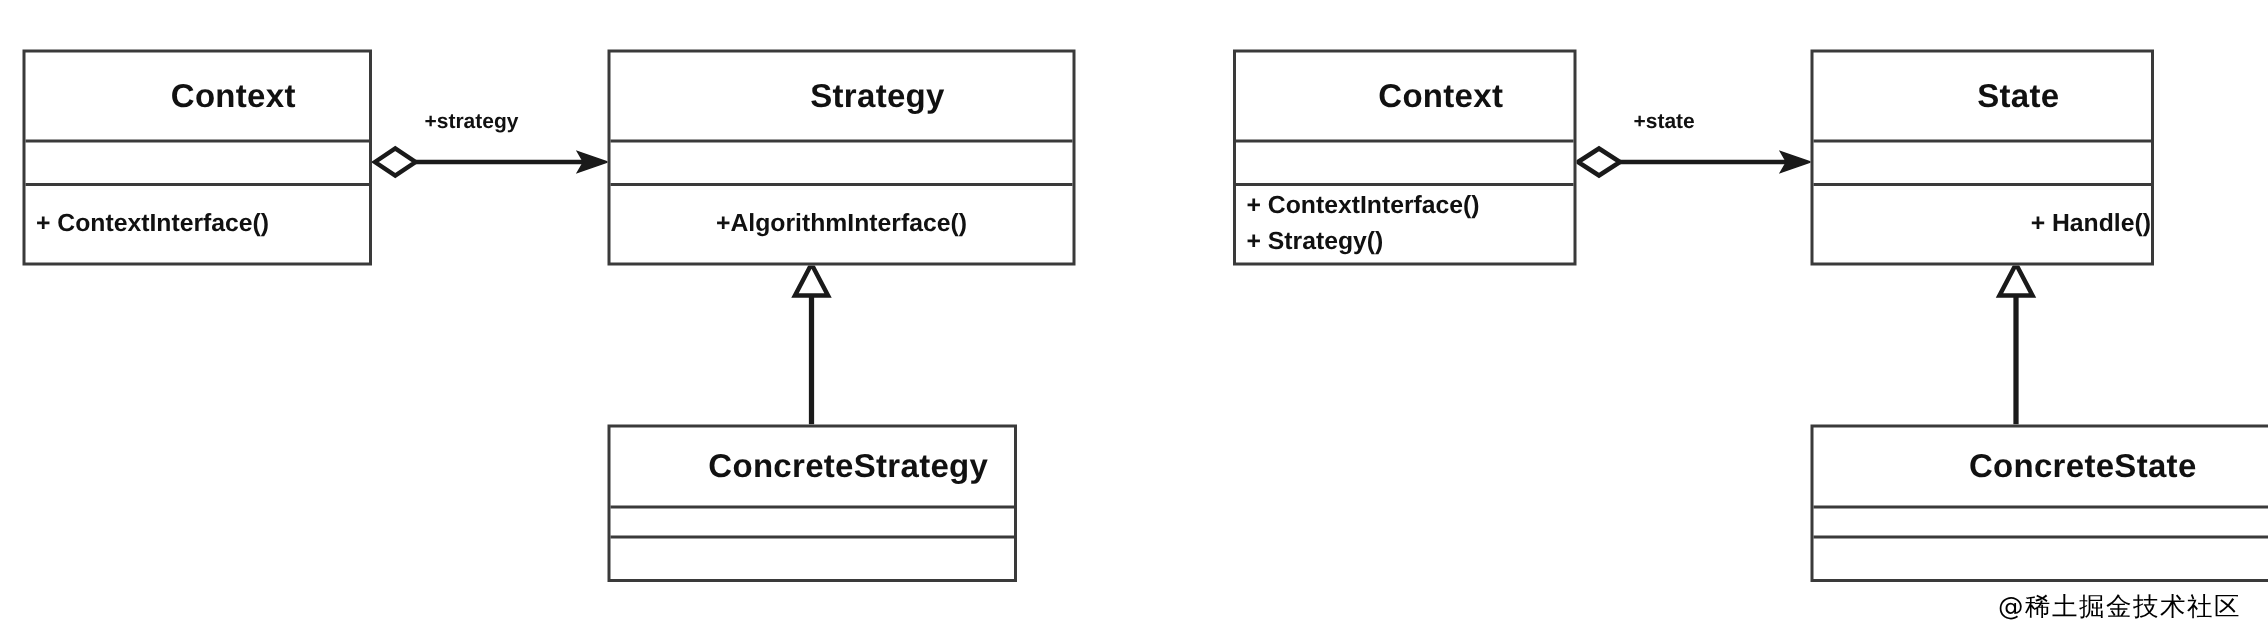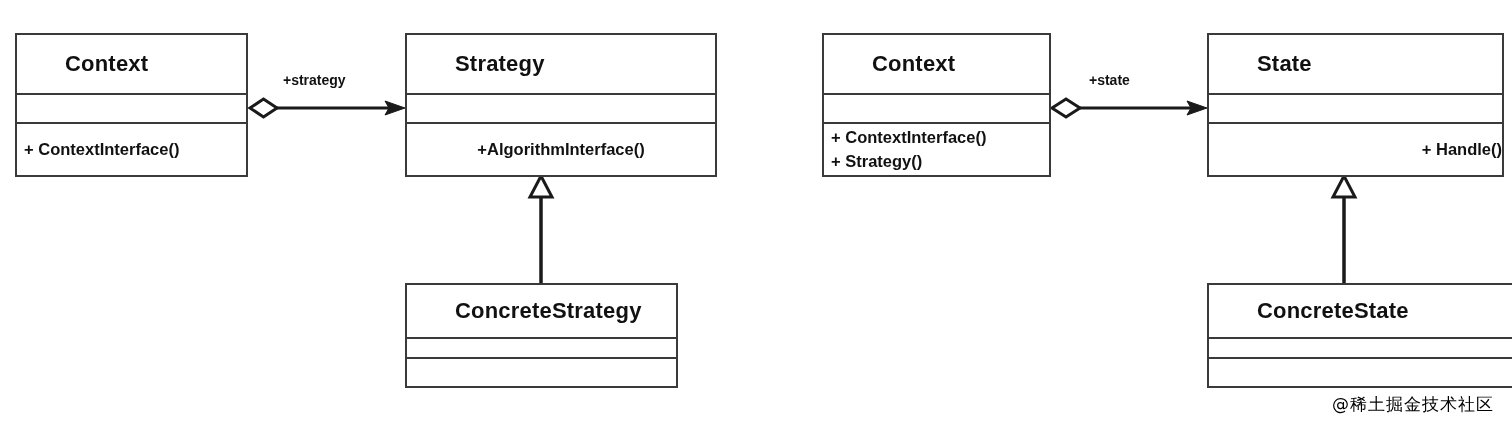--- a/index.html
+++ b/index.html
@@ -32,20 +32,21 @@
   .compartment {
     box-sizing: border-box;
     display: flex;
     align-items: center;
     overflow: hidden;
   }
   .compartment + .compartment {
     border-top: 2.5px solid #3a3a3a;
   }
   .c-title {
+    justify-content: center;
     font-weight: bold;
     font-size: 22px;
     letter-spacing: 0.2px;
     margin-left: 48px;
   }
   .c-attrs {
     justify-content: center;
   }
   .c-ops {
     flex-direction: column;
@@ -155,21 +156,21 @@
     <div class="compartment c-title" style="height:58px;">
       <span>Context</span>
     </div>
     <div class="compartment c-attrs" style="height:29px;"></div>
     <div class="compartment c-ops ops-left" style="flex:1;">
       <div class="op-line">+ ContextInterface()</div>
       <div class="op-line">+ Strategy()</div>
     </div>
   </div>
 
-  <div class="uml-class" style="left:1207px; top:33px; width:297px; height:144px;">
+  <div class="uml-class" style="left:1207px; top:33px; width:229px; height:144px;">
     <div class="compartment c-title" style="height:58px;">
       <span>State</span>
     </div>
     <div class="compartment c-attrs" style="height:29px;"></div>
     <div class="compartment c-ops ops-center" style="flex:1;align-items:flex-end;">
       <div class="op-line">+ Handle()</div>
     </div>
   </div>
 
   <div class="uml-class" style="left:1207px; top:283px; width:315px; height:105px;">

